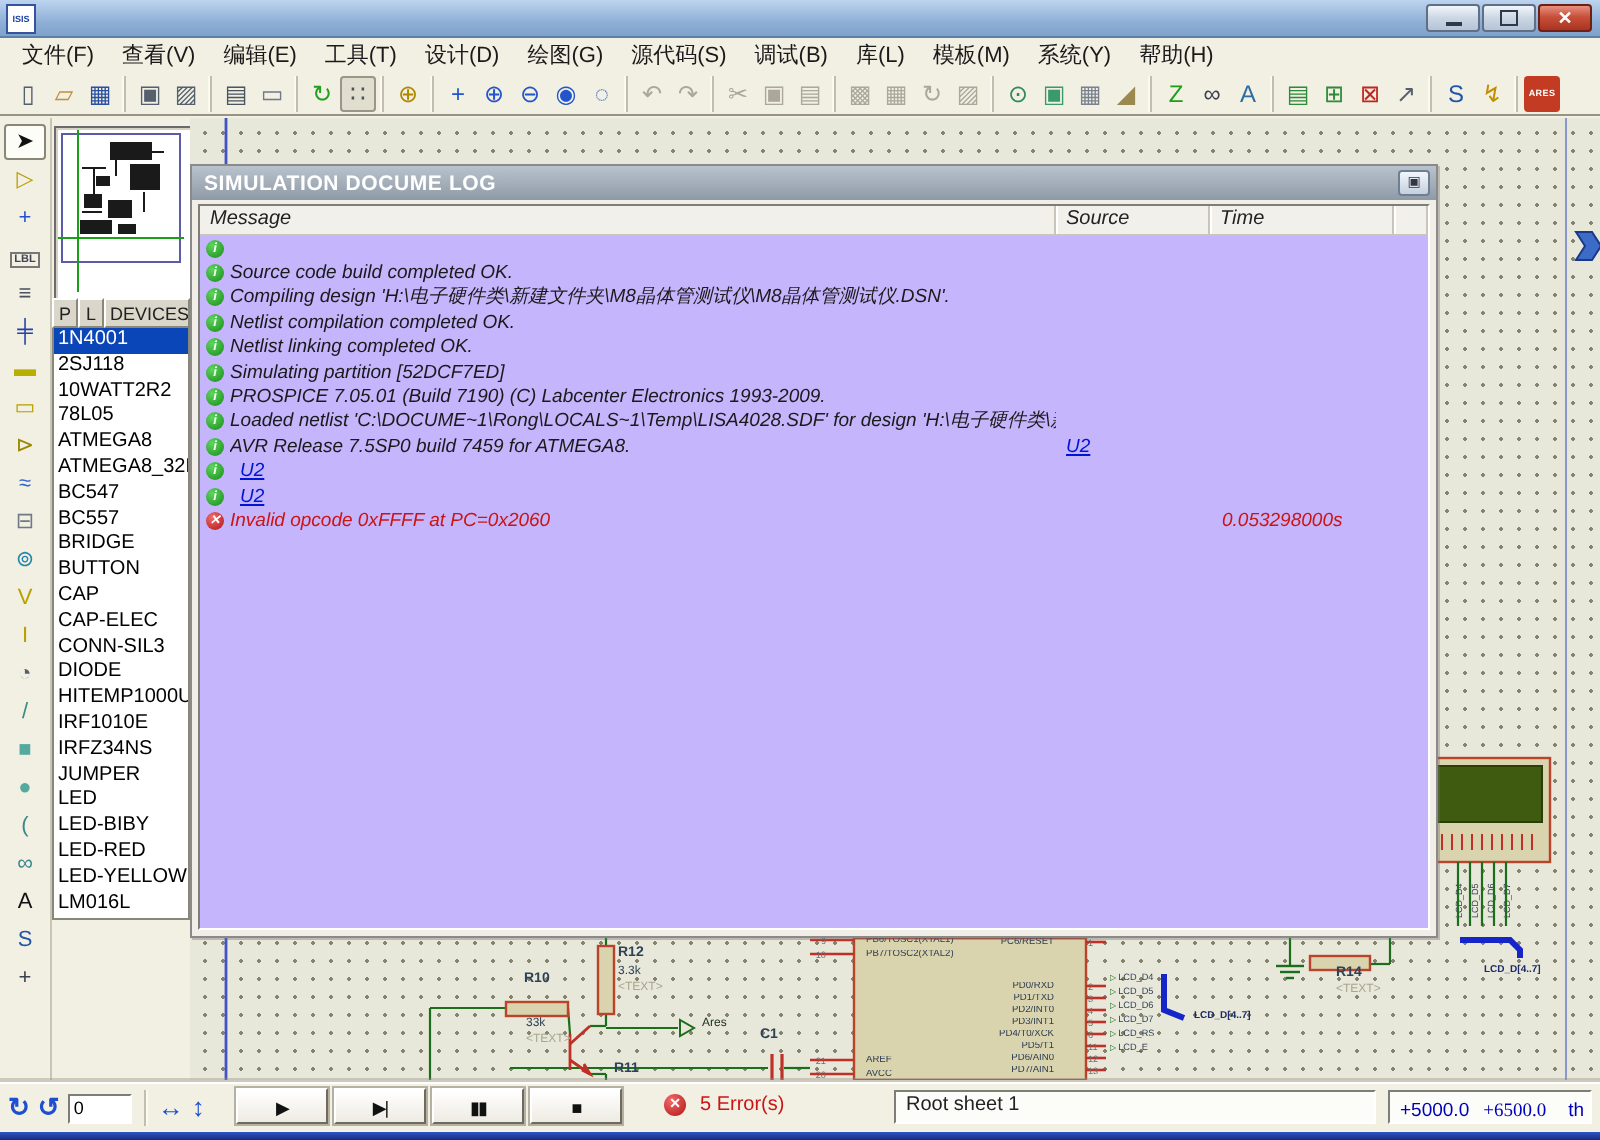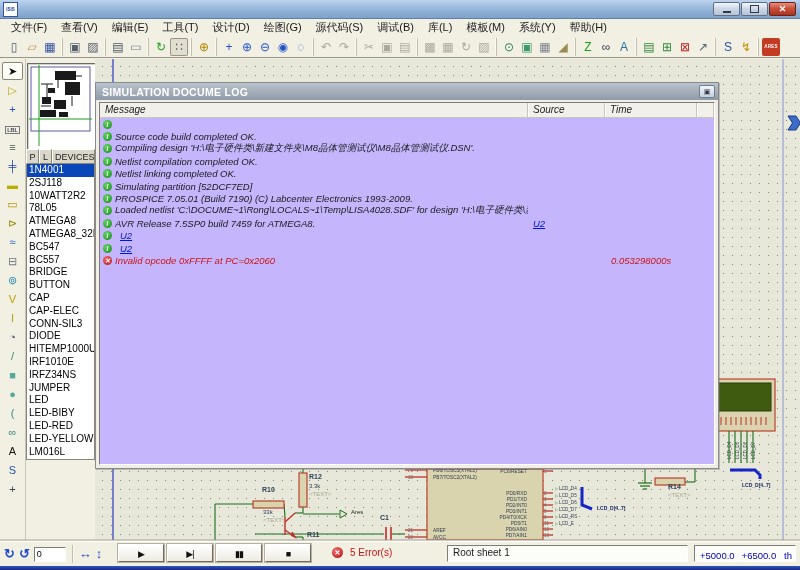--- a/index.html
+++ b/index.html
@@ -96,21 +96,21 @@
   #angle-input{width:26px;height:13px;border:1px solid;border-color:#7E7E78 #FFF #FFF #7E7E78;font-size:9px;padding:0 2px;font-family:"Liberation Sans",sans-serif;}
   .vsep{width:1px;height:18px;background:#C2BEAE;box-shadow:1px 0 0 #FBF9F1;margin:0 2px;}
   #sim-controls{position:absolute;left:118px;top:2px;display:flex;gap:3px;}
   .sim-btn{width:46px;height:18px;background:linear-gradient(#FFFFFF,#EDEBE2);border:1px solid;border-color:#FFF #6E6A5E #6E6A5E #FFF;box-shadow:0 0 0 1px #B5B1A2;font-size:9px;text-align:center;line-height:17px;color:#111;letter-spacing:-1px;}
   #error-status{position:absolute;left:332px;top:5px;display:flex;align-items:center;gap:7px;}
   #error-status .eic{width:11px;height:11px;border-radius:50%;background:radial-gradient(circle at 35% 30%,#F26B6B,#B01414);color:#fff;font-size:7px;line-height:11px;text-align:center;font-weight:bold;}
   #error-count{font-size:10px;color:#CC1414;}
   #sheet-box{position:absolute;left:447px;top:3px;width:241px;height:17px;background:#FCFCF8;border:1px solid;border-color:#7E7E78 #FFF #FFF #7E7E78;font-size:10px;color:#222;padding:1px 0 0 5px;box-sizing:border-box;}
   #coord-box{position:absolute;left:694px;top:3px;width:102px;height:17px;background:#FCFCF8;border:1px solid;border-color:#7E7E78 #FFF #FFF #7E7E78;font-size:9.5px;color:#0000BB;display:flex;align-items:flex-end;box-sizing:border-box;padding:0 3px;}
   #coord-box span{white-space:nowrap;}
-  #coord-x{margin-left:2px;}#coord-y{margin-left:7px;}#coord-u{margin-left:auto;}
+  #coord-x{margin-left:2px;}#coord-y{margin-left:7px;font-family:Liberation Serif, serif;}#coord-u{margin-left:auto;}
   #bottom-strip{position:absolute;left:0;top:566px;width:800px;height:4px;background:linear-gradient(#2E55C4,#17297E);}
 </style>
 </head>
 <body>
 
 <div id="app">
 
   <div id="titlebar">
     <div id="app-icon">ISIS</div>
     <div id="win-buttons">

